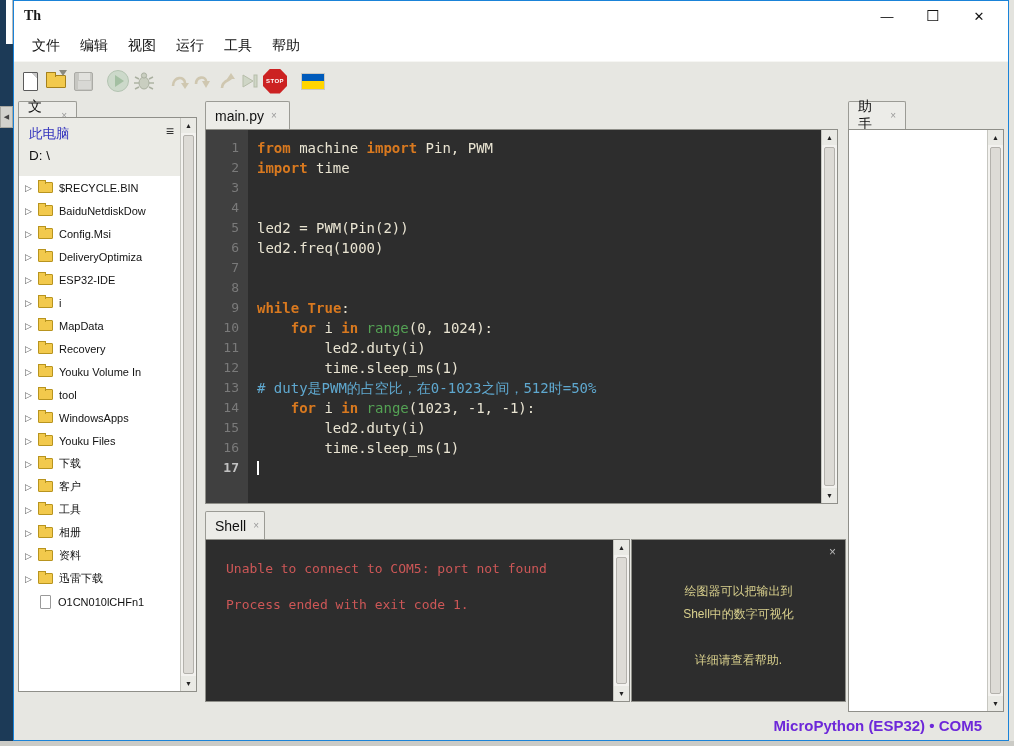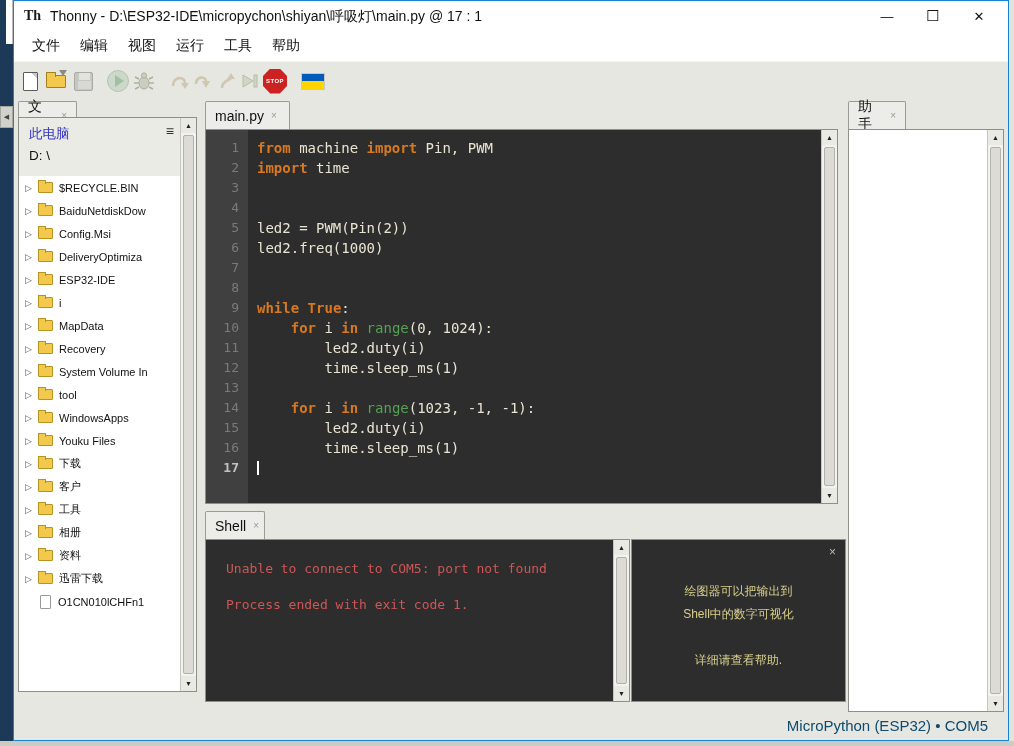--- a/index.html
+++ b/index.html
@@ -94,42 +94,41 @@
 
   
   .plotter-panel { left:617px; top:538px; width:215px; height:163px; background:var(--editor-bg); }
   .plotter-close { position:absolute; right:9px; top:5px; color:#b9b9b9; font-size:12px; }
   .plotter-body { position:absolute; left:0; right:0; top:40px; text-align:center; color:var(--plotter-text); font-size:12px; line-height:23px; }
 
   
   .assist-tab { left:834px; top:100px; width:58px; }
   .assist-panel { left:834px; top:128px; width:156px; height:583px; }
 
-  .statusbar { position:absolute; right:20px; top:712px; height:26px; line-height:26px; font-size:15px; color:#0c4a6e; }
+  .statusbar { position:absolute; right:26px; top:712px; height:26px; line-height:26px; font-size:15px; color:#6d28d9;font-weight:bold; }
 </style>
 </head>
 <body>
 
 <div class="screen">
 
   <div class="bg-strip">
     <div class="bg-sliver">
       <div class="bg-check">✓</div>
     </div>
   </div>
   <div class="bg-tab">
     <span>◀</span>
   </div>
   <div class="bg-bottom"></div>
 
   <div class="window">
 
     <div class="titlebar">
       <div class="app-icon">Th</div>
-      <div class="title-text">Thonny  -  D:\ESP32-IDE\micropychon\shiyan\呼吸灯\main.py  @  17 : 1</div>
       <div class="win-controls">
         <div class="wbtn">—</div>
         <div class="wbtn max">☐</div>
         <div class="wbtn">✕</div>
       </div>
     </div>
 
     <div class="menubar" id="menubar">
         <div class="menu-item">文件</div>
         <div class="menu-item">编辑</div>
@@ -254,21 +253,21 @@
             <span class="tree-label">MapData</span>
           </div>
           <div class="tree-row">
             <span class="expander">▷</span>
             <span class="folder-ico"></span>
             <span class="tree-label">Recovery</span>
           </div>
           <div class="tree-row">
             <span class="expander">▷</span>
             <span class="folder-ico"></span>
-            <span class="tree-label">System Volume In</span>
+            <span class="tree-label">Youku Volume In</span>
           </div>
           <div class="tree-row">
             <span class="expander">▷</span>
             <span class="folder-ico"></span>
             <span class="tree-label">tool</span>
           </div>
           <div class="tree-row">
             <span class="expander">▷</span>
             <span class="folder-ico"></span>
             <span class="tree-label">WindowsApps</span>
@@ -370,20 +369,21 @@
           <div class="code-row">
             <span class="ln">11</span>
             <span class="code-text"><span class="tok-t">        led2.duty(i)</span></span>
           </div>
           <div class="code-row">
             <span class="ln">12</span>
             <span class="code-text"><span class="tok-t">        time.sleep_ms(1)</span></span>
           </div>
           <div class="code-row">
             <span class="ln">13</span>
+            <span class="code-text"><span class="tok-c"># duty是PWM的占空比，在0-1023之间，512时=50%</span></span>
           </div>
           <div class="code-row">
             <span class="ln">14</span>
             <span class="code-text"><span class="tok-t">    </span><span class="tok-kw">for</span><span class="tok-t"> i </span><span class="tok-kw">in</span><span class="tok-t"> </span><span class="tok-fn">range</span><span class="tok-t">(1023, -1, -1):</span></span>
           </div>
           <div class="code-row">
             <span class="ln">15</span>
             <span class="code-text"><span class="tok-t">        led2.duty(i)</span></span>
           </div>
           <div class="code-row">

